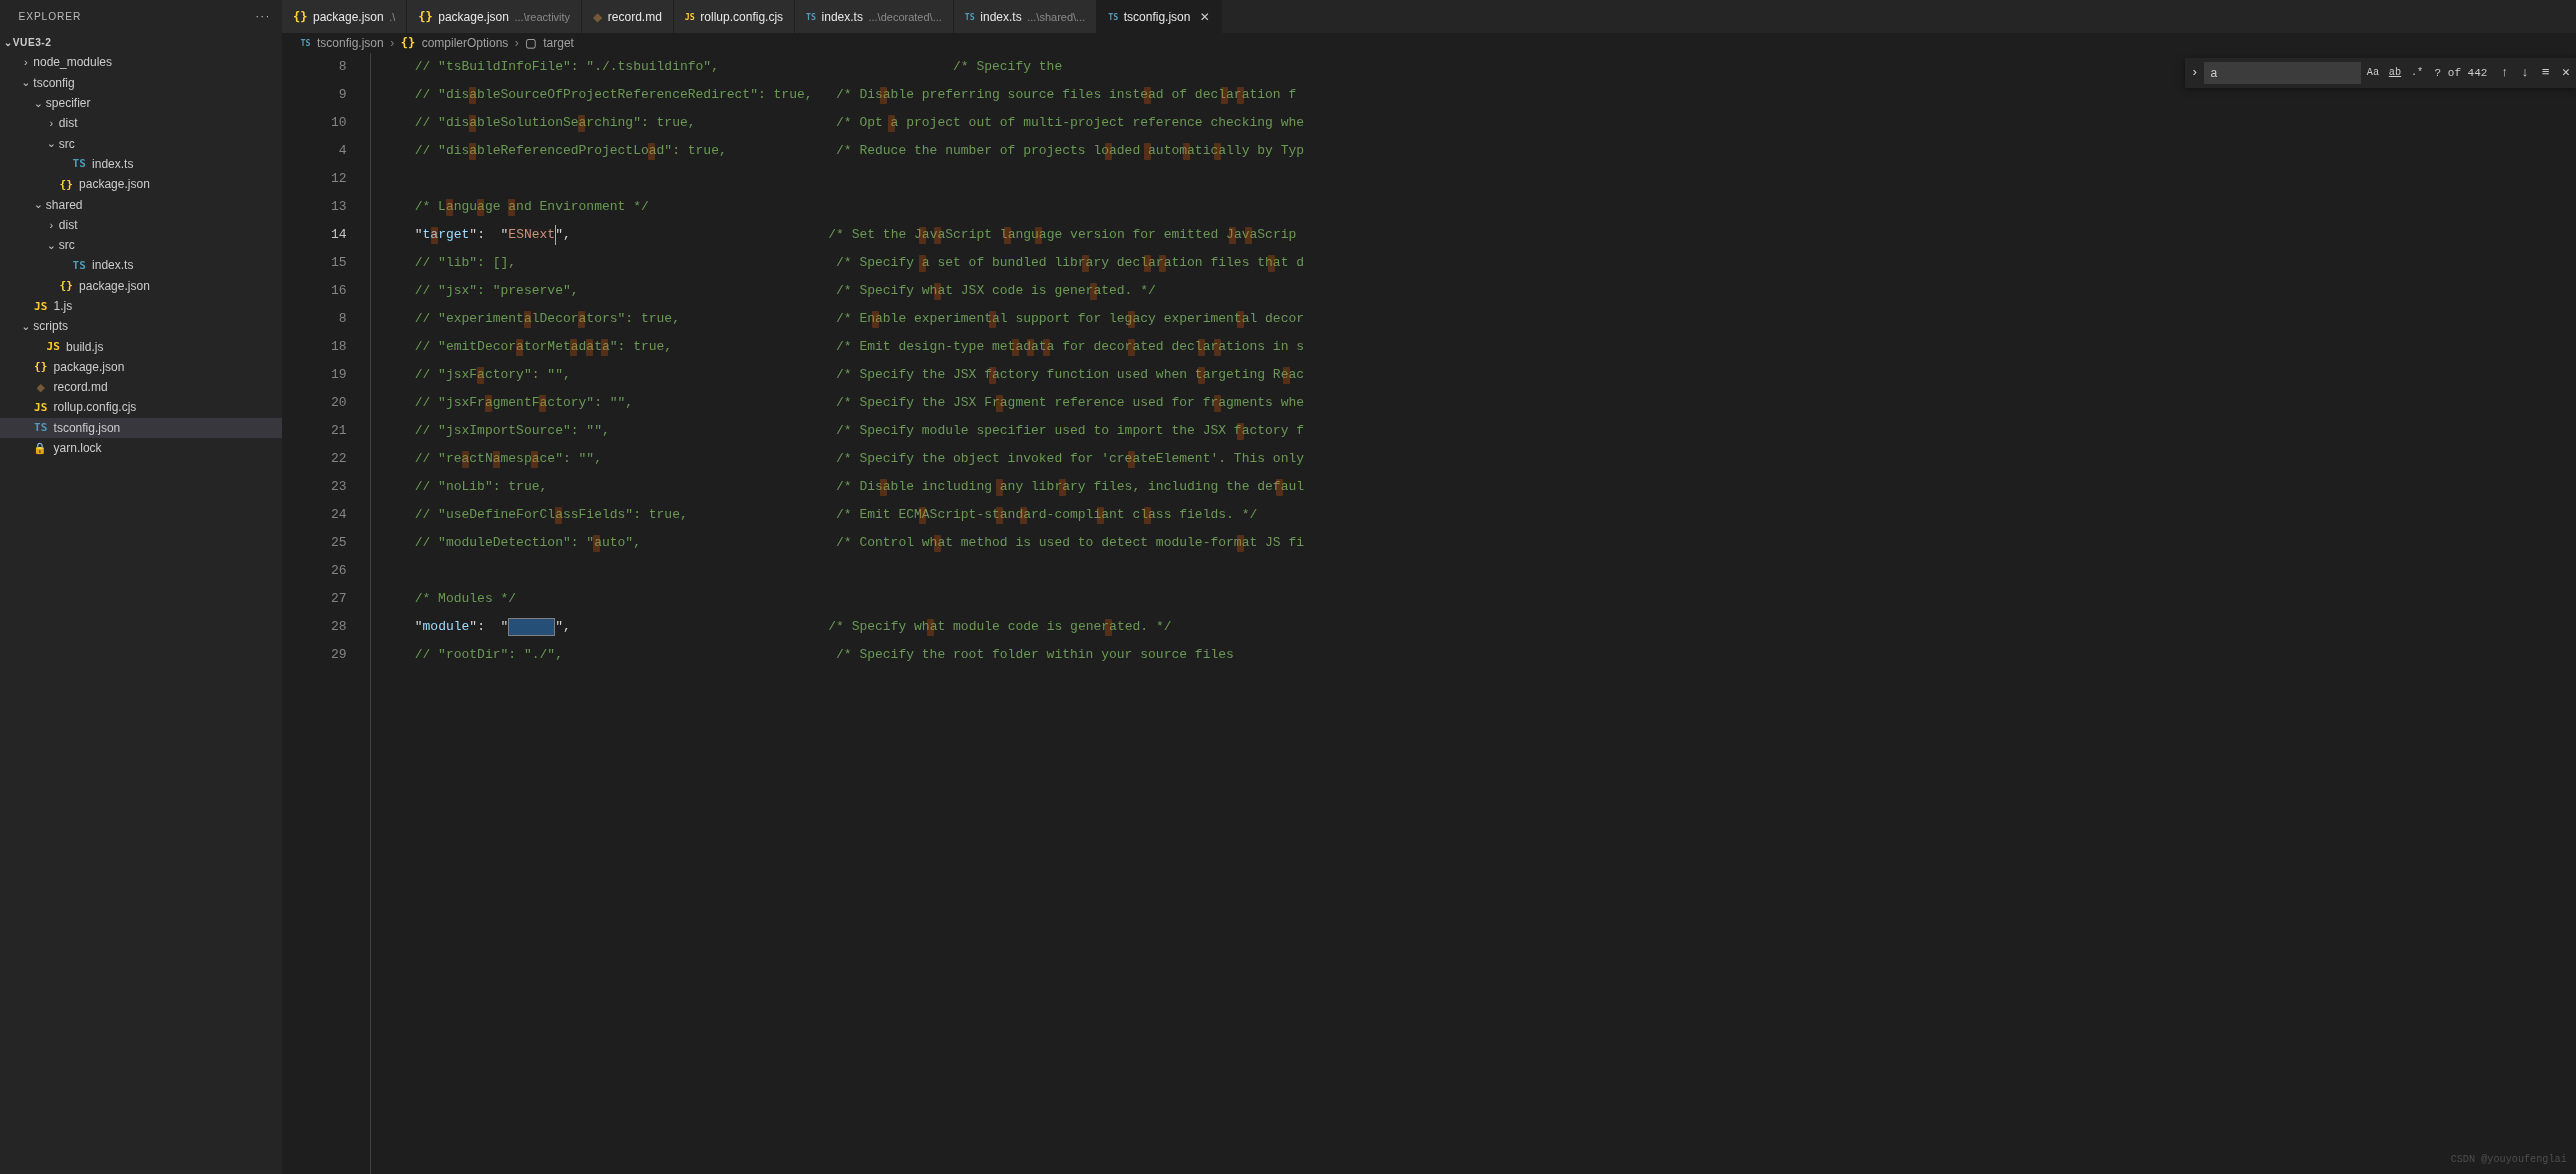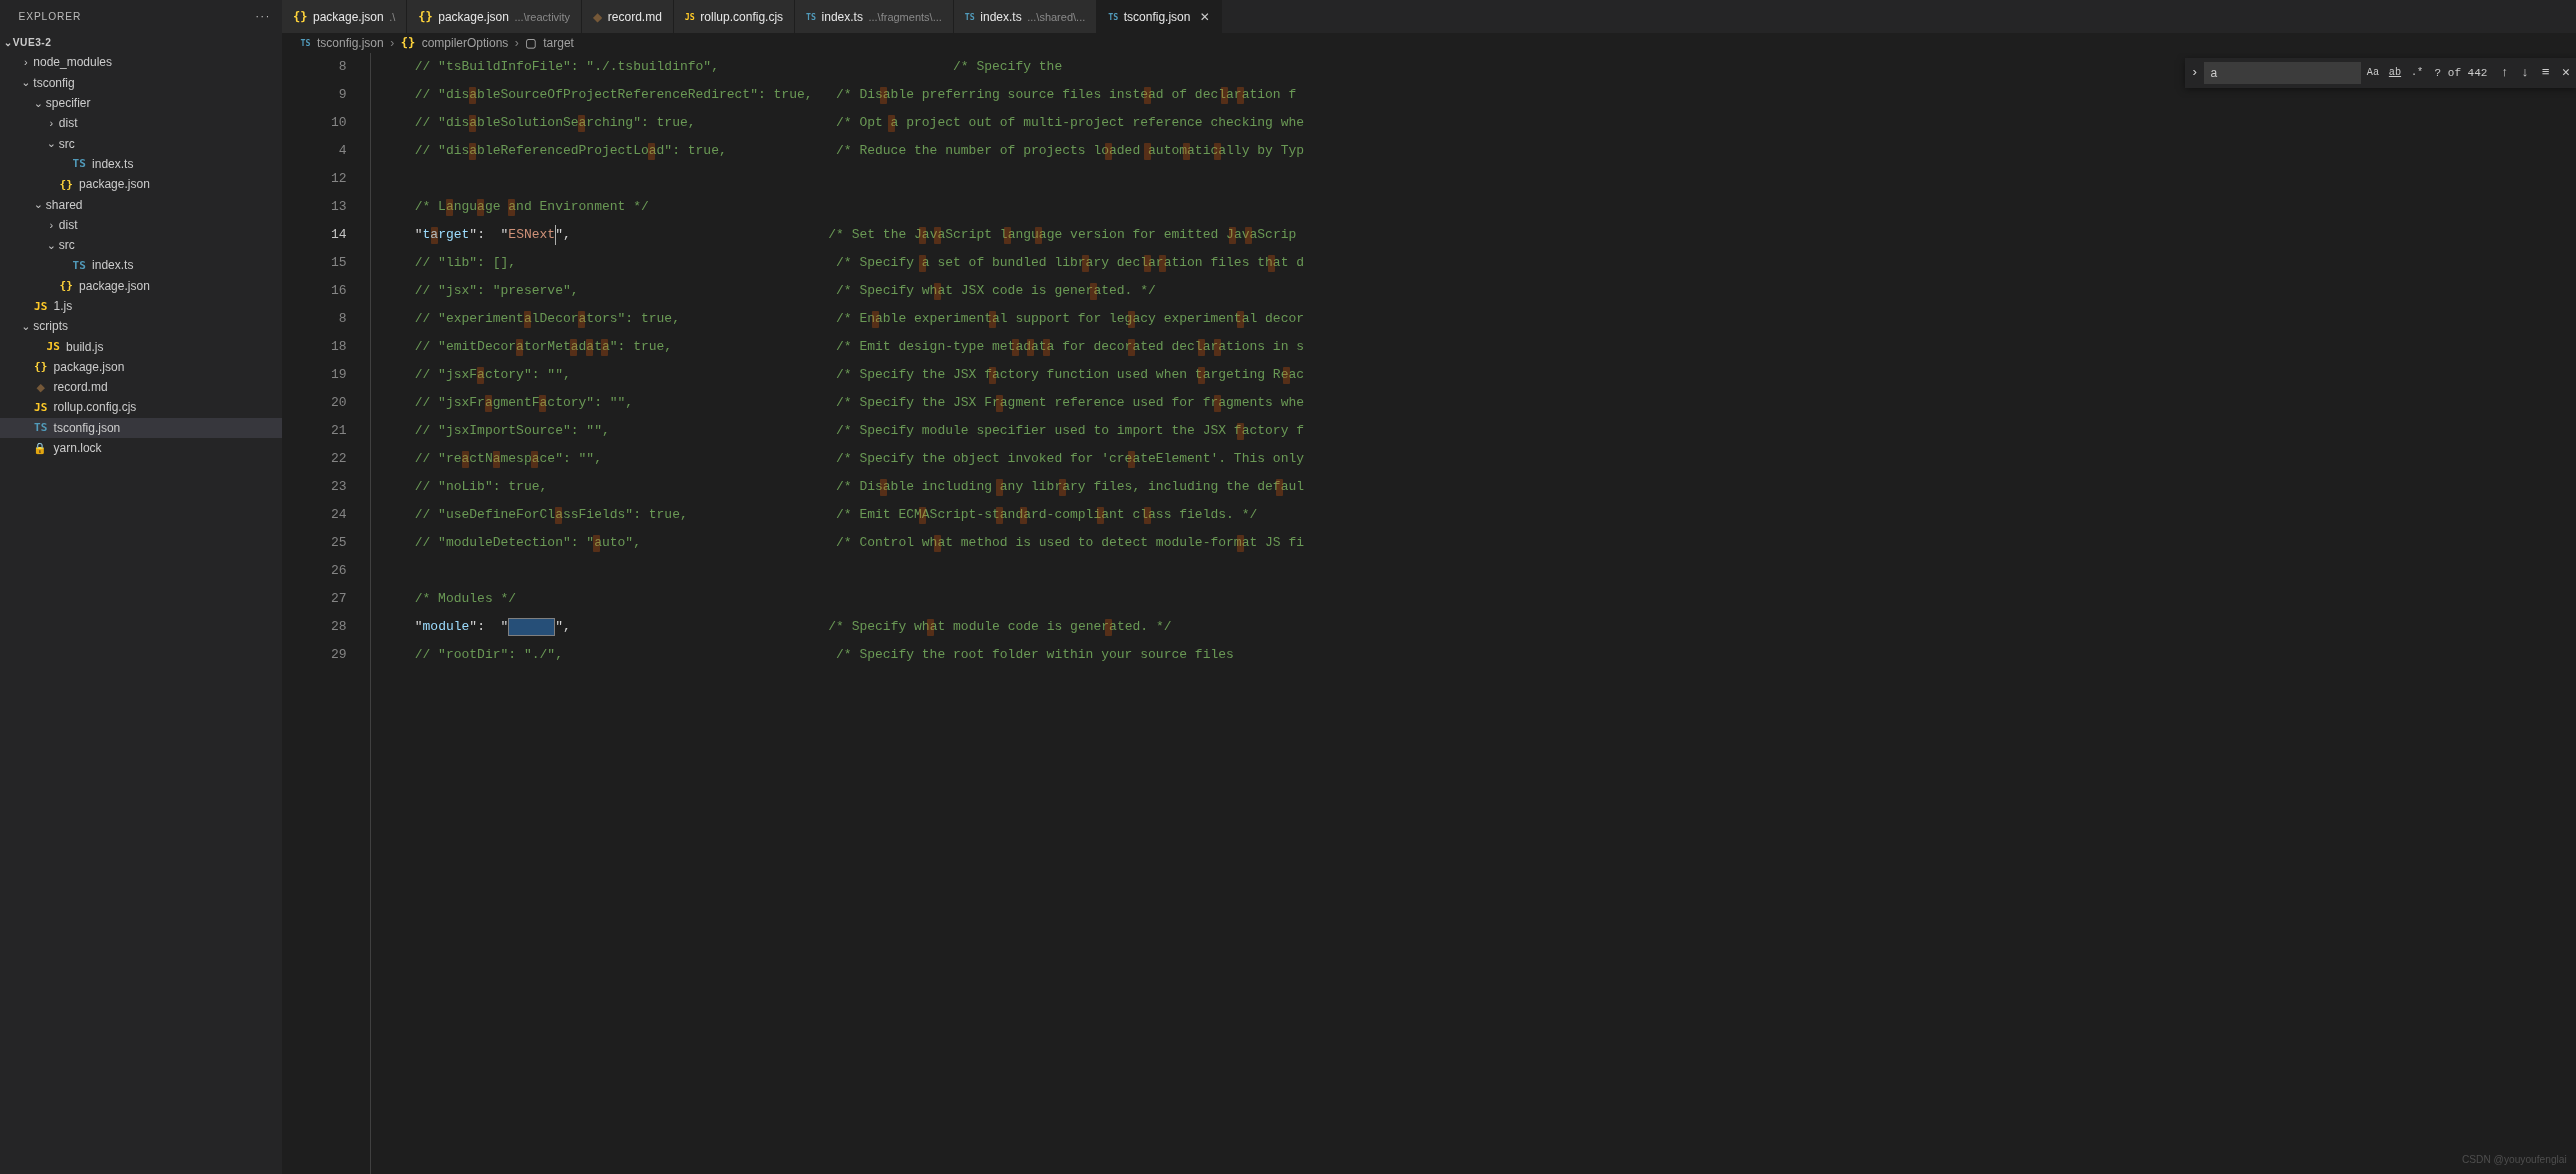--- a/index.html
+++ b/index.html
@@ -209,20 +209,21 @@
   display: inline-flex; align-items: center; justify-content: center;
   color: #cccccc; cursor: pointer;
 }
 .watermark {
   position: fixed;
   bottom: 9.2px;
   right: 9.2px;
   font-size: 10.2px;
   color: #4e4e4e;
   z-index: 50;
+  font-family: Liberation Mono, monospace;
 }
 </style>
 </head>
 <body>
 
 <div class="sidebar">
   <div class="sidebar-header">
     <span>EXPLORER</span>
     <span class="dots">···</span>
   </div>
@@ -342,21 +343,21 @@
         <span class="icon ic-md">◆</span>
         <span class="tabname">record.md</span>
       </div>
       <div class="tab">
         <span class="icon ic-js">JS</span>
         <span class="tabname">rollup.config.cjs</span>
       </div>
       <div class="tab">
         <span class="icon ic-ts">TS</span>
         <span class="tabname">index.ts</span>
-        <span class="detail">...\fragments\...</span>
+        <span class="detail">...\decorated\...</span>
       </div>
       <div class="tab">
         <span class="icon ic-ts">TS</span>
         <span class="tabname">index.ts</span>
         <span class="detail">...\shared\...</span>
       </div>
       <div class="tab active">
         <span class="icon ic-ts">TS</span>
         <span class="tabname">tsconfig.json</span>
         <span class="close">✕</span>

